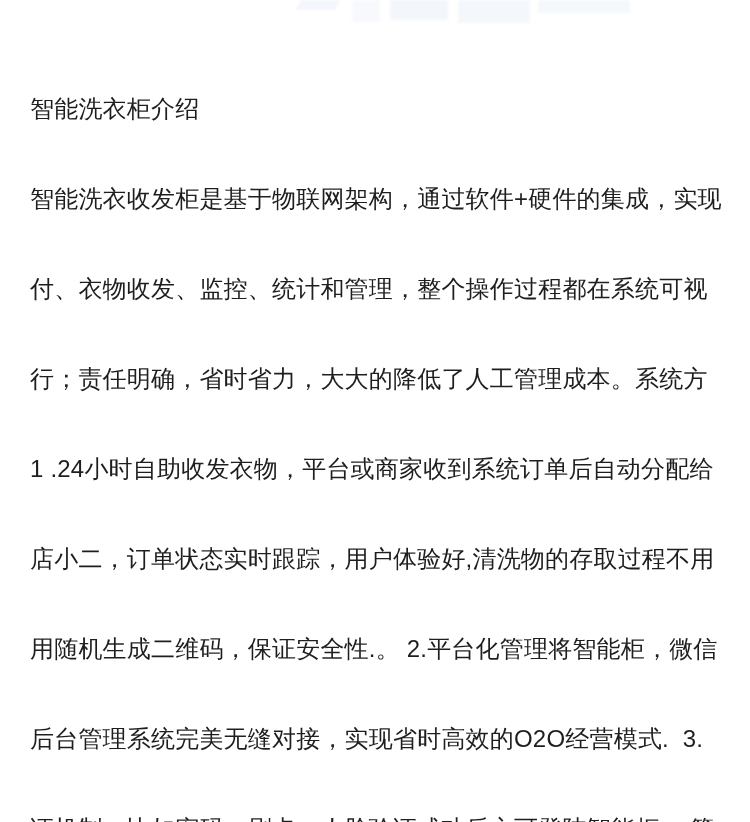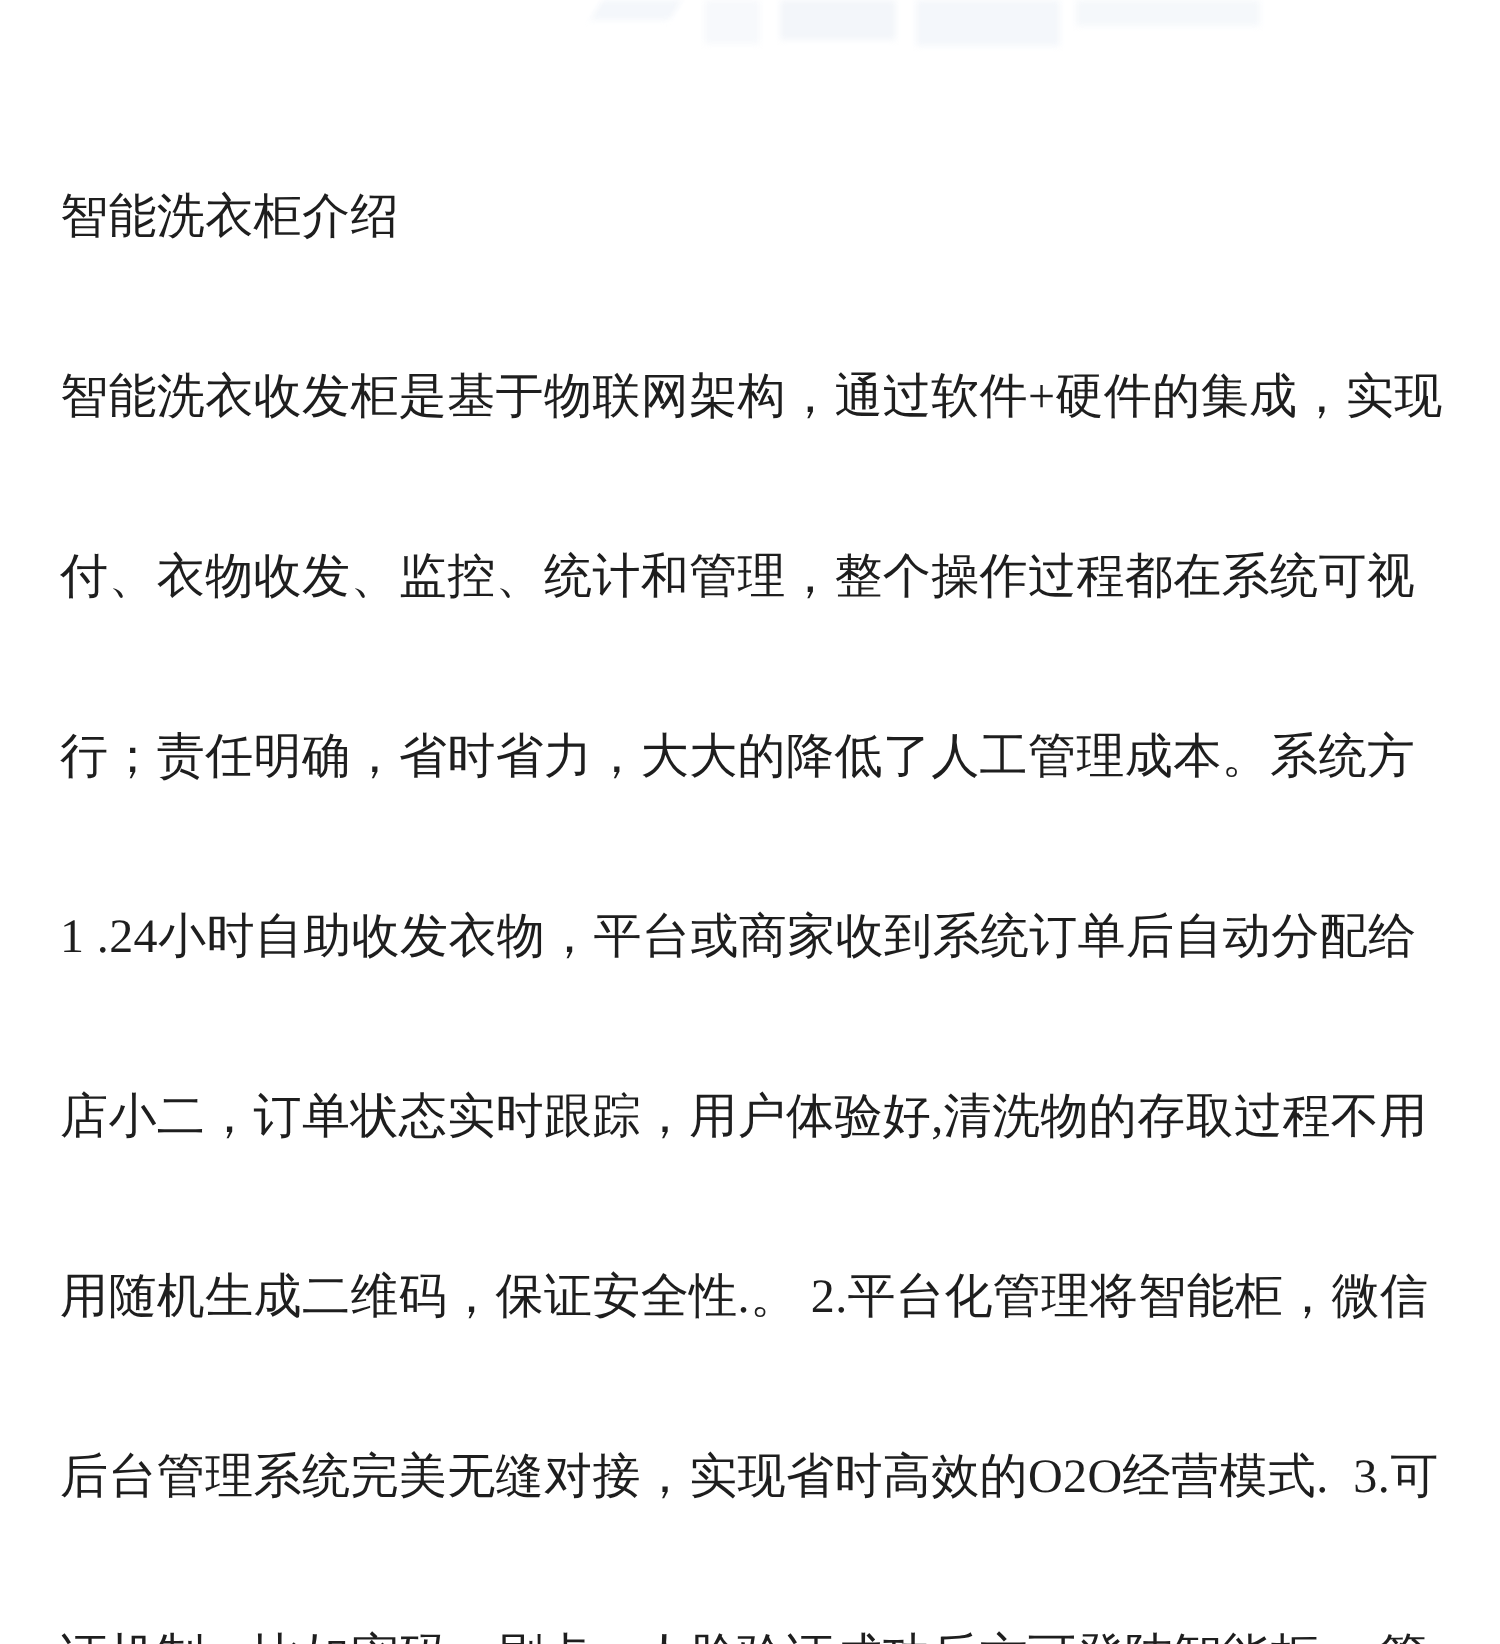--- a/index.html
+++ b/index.html
@@ -1,15 +1,15 @@
 <!DOCTYPE html>
 <html lang="zh"><head>
 <meta charset="utf-8">
 <style>
-  * { margin: 0; padding: 0; box-sizing: border-box; font-family: Liberation Serif, serif; }
+  * { margin: 0; padding: 0; box-sizing: border-box; }
   html, body { background: #ffffff; }
   body {
     font-family: "Liberation Sans", "DejaVu Sans", sans-serif;
     width: 750px;
   }
   .page {
     position: relative;
     width: 750px;
     height: 822px;
     background: #ffffff;

